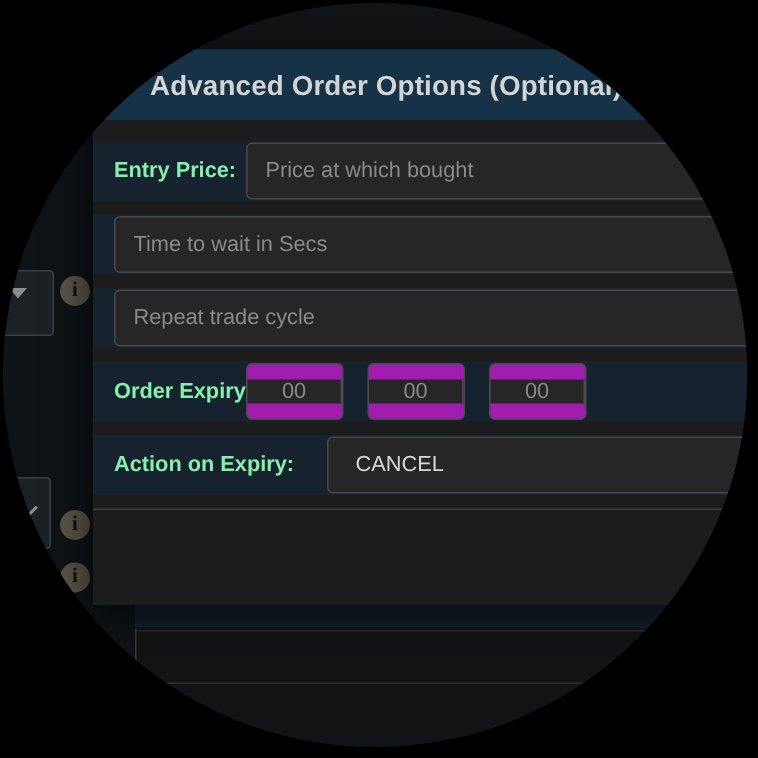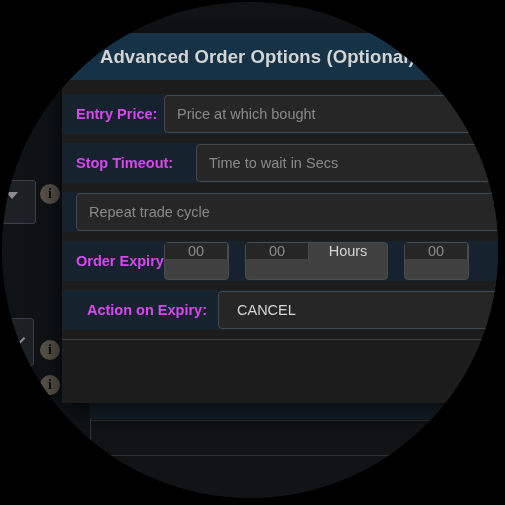--- a/index.html
+++ b/index.html
@@ -144,29 +144,29 @@
 
   .form-row {
     display: flex;
     align-items: center;
     background: #16232e;
     height: 40px;
     margin-bottom: 9px;
     padding-left: 14px;
   }
   .row-label {
-    color: #d946ef;
+    color: #86efac;
     font-size: 14.5px;
     font-weight: bold;
     white-space: nowrap;
     flex: 0 0 auto;
   }
   .label-w1 { width: 88px; }
   .label-w2 { width: 120px; }
-  .label-w3 { width: 142px; text-align: center; }
+  .label-w3 { width: 142px; }
 
   .text-input {
     flex: 1 1 auto;
     height: 38px;
     background: #262626;
     border: 1px solid #46484a;
     border-radius: 4px;
     color: #8f8f8f;
     font-size: 14.5px;
     font-family: "Liberation Sans", sans-serif;
@@ -180,24 +180,24 @@
   
   .expiry-wrap {
     display: flex;
     align-items: center;
     gap: 16px;
     flex: 1 1 auto;
     min-width: 0;
   }
   .expiry-group {
     display: flex;
-    align-items: flex-start;
+    align-items: center;
     border: 1px solid #4a4c4e;
     border-radius: 4px;
-    background: #404040;
+    background: #a21caf;
     height: 38px;
     flex: 0 0 auto;
   }
   .expiry-num {
     width: 63px;
     background: #262626;
     border: none;
     border-right: 1px solid #4a4c4e;
     color: #8f8f8f;
     font-size: 14.5px;
@@ -292,39 +292,37 @@
       </div>
 
       <div id="modal-body">
 
         <div class="form-row">
           <span class="row-label label-w1">Entry Price:</span>
           <input class="text-input" type="text" placeholder="Price at which bought" style="">
         </div>
 
         <div class="form-row">
-          <span class="row-label label-w2">Stop Timeout:</span>
           <input class="text-input" type="text" placeholder="Time to wait in Secs" style="">
         </div>
 
         <div class="form-row">
           <input class="text-input" type="text" placeholder="Repeat trade cycle" style="">
         </div>
 
         <div class="form-row">
           <span class="row-label label-w1">Order Expiry:</span>
           <div class="expiry-wrap">
 
             <div class="expiry-group">
               <input class="expiry-num" type="text" placeholder="00" style="">
             </div>
 
             <div class="expiry-group">
               <input class="expiry-num" type="text" placeholder="00" style="">
-              <span class="expiry-unit">Hours</span>
             </div>
 
             <div class="expiry-group">
               <input class="expiry-num" type="text" placeholder="00" style="">
 
             </div>
 
           </div>
         </div>
 

